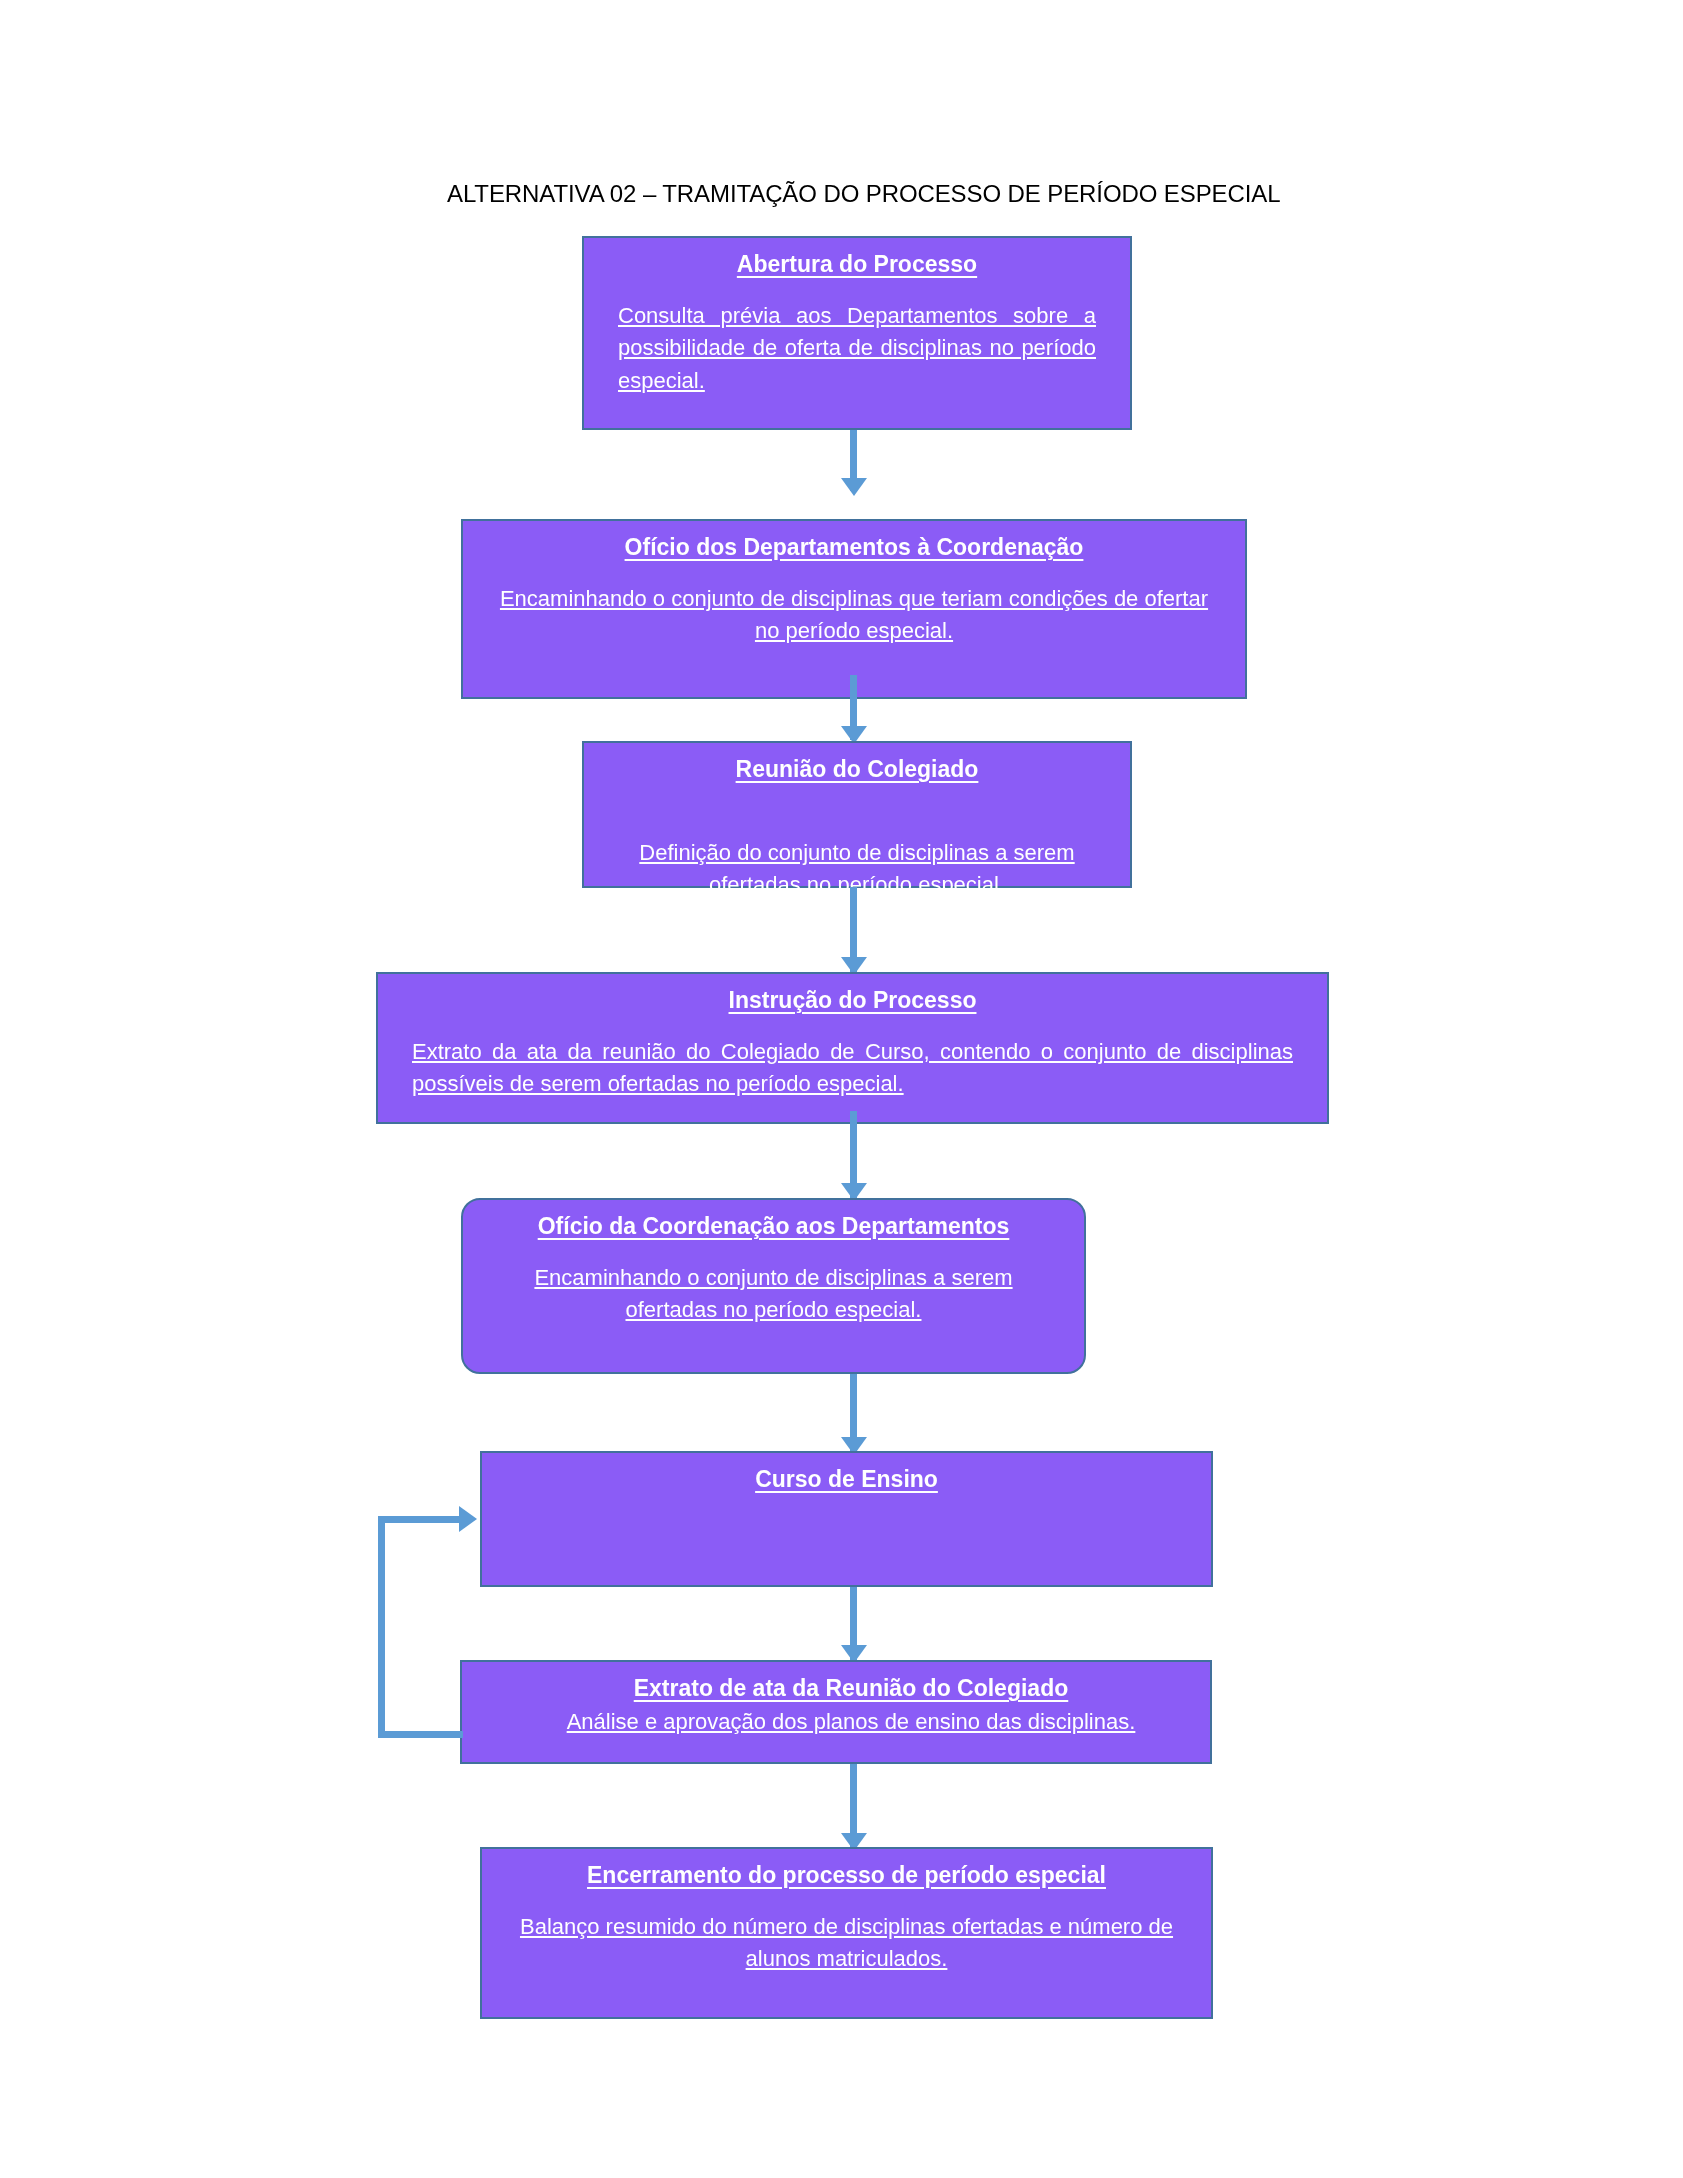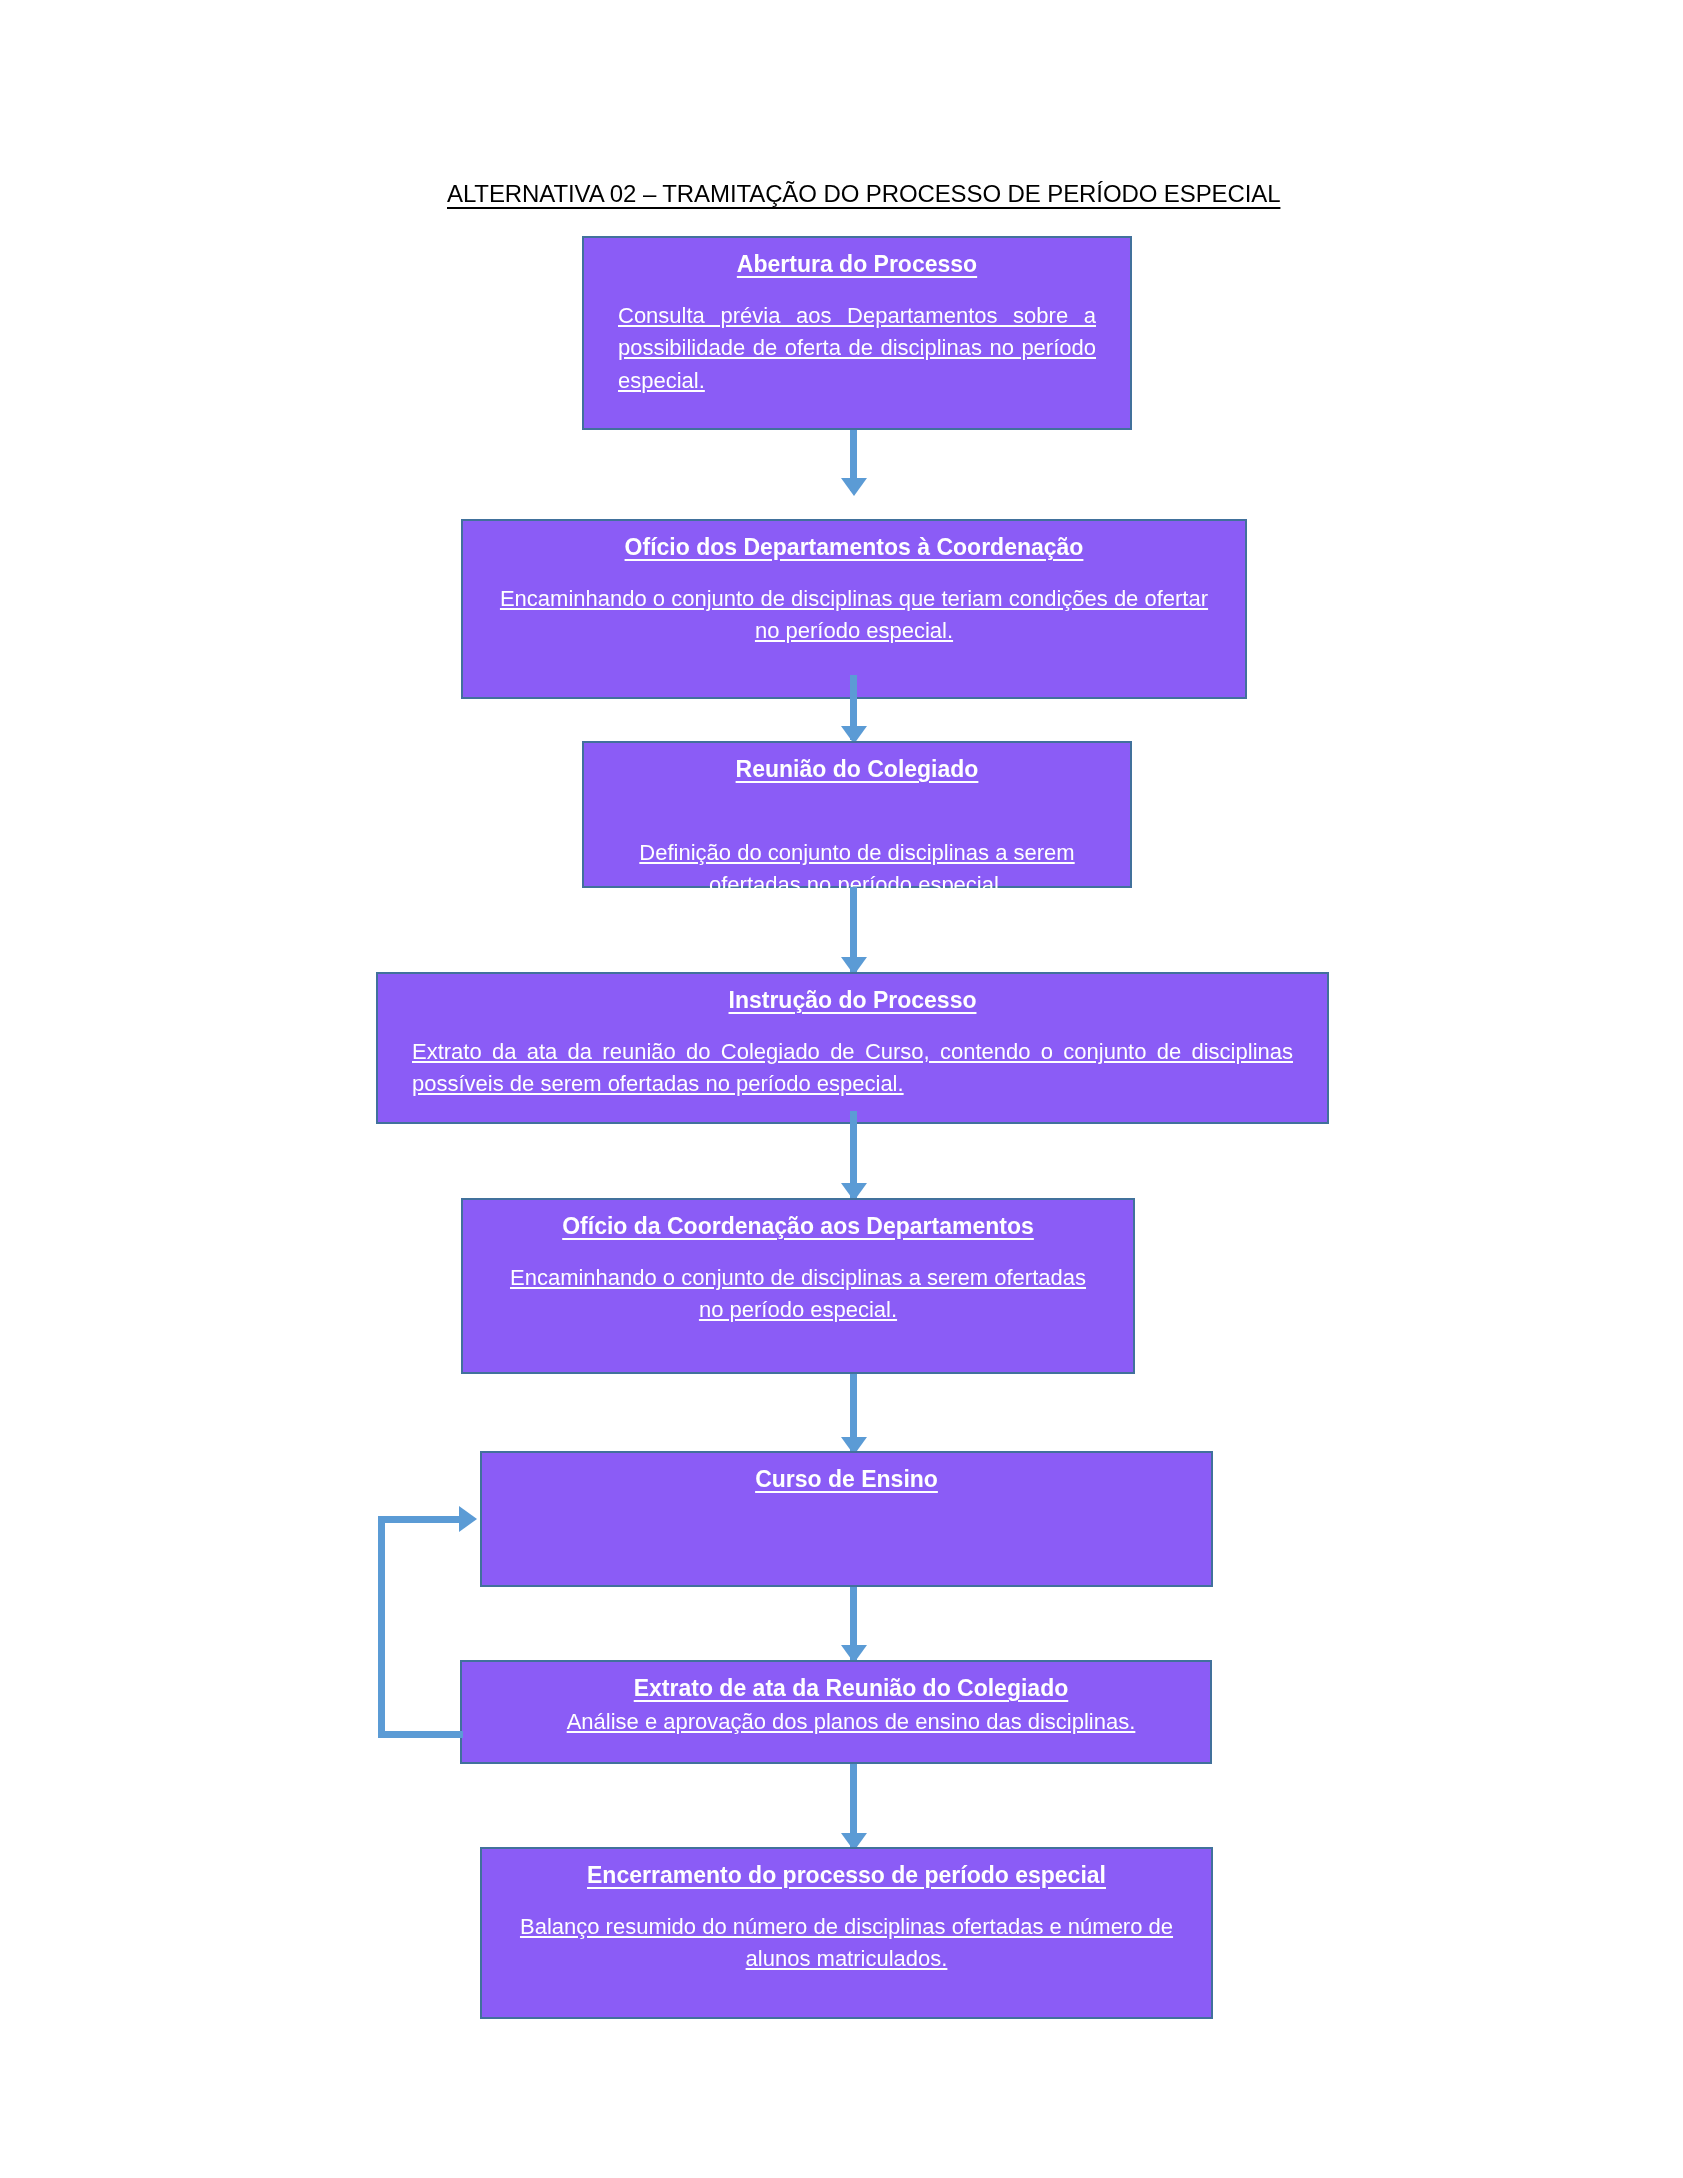--- a/index.html
+++ b/index.html
@@ -25,21 +25,20 @@
   
   #doc-title {
     position: absolute;
     left: 447px;
     top: 180px;
     font-size: 24px;
     font-weight: 400;
     color: #000000;
     letter-spacing: -0.1px;
     white-space: nowrap;
-    text-decoration: underline;
     text-underline-offset: 5px;
     text-decoration-thickness: 2px;
   }
 
   
   .node {
     position: absolute;
     box-sizing: border-box;
     background: #8b5cf6;
     border: 2px solid #41719c;
@@ -126,21 +125,21 @@
   <div class="arrowhead-down" style="left:841px; top:957px;"></div>
 
   <div class="node" style="left:376px; top:972px; width:953px; height:152px;">
     <div class="node-title">Instrução do Processo</div>
     <div class="node-body t-justify gap-line">Extrato da ata da reunião do Colegiado de Curso, contendo o conjunto de disciplinas possíveis de serem ofertadas no período especial.</div>
   </div>
 
   <div class="conn conn-v" style="left:850px; top:1111px; height:87px;"></div>
   <div class="arrowhead-down" style="left:841px; top:1183px;"></div>
 
-  <div class="node" style="left:461px; top:1198px; width:674px; height:176px;">
+  <div class="node" style="left:461px; top:1198px; width:625px; height:176px;border-radius:19px;">
     <div class="node-title">Ofício da Coordenação aos Departamentos</div>
     <div class="node-body t-center gap-line">Encaminhando o conjunto de disciplinas a serem ofertadas no período especial.</div>
   </div>
 
   <div class="conn conn-v" style="left:850px; top:1374px; height:77px;"></div>
   <div class="arrowhead-down" style="left:841px; top:1437px;"></div>
 
   <div class="node" style="left:480px; top:1451px; width:733px; height:136px;">
     <div class="node-title">Curso de Ensino</div>
   </div>

